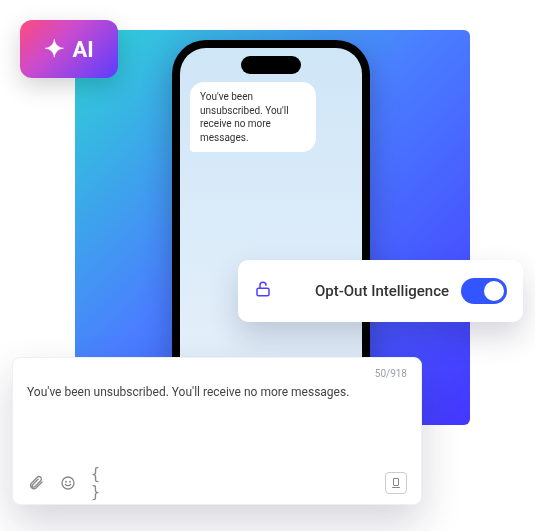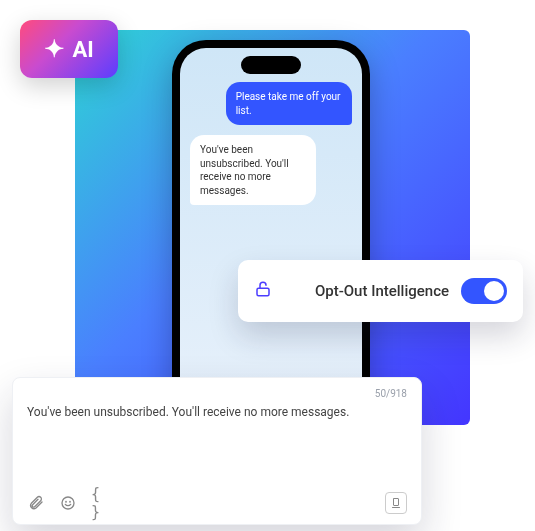--- a/index.html
+++ b/index.html
@@ -123,21 +123,21 @@
     top: 3px;
     width: 20px;
     height: 20px;
     background: #fff;
     border-radius: 50%;
   }
 
   .composer {
     position: absolute;
     left: 12px;
-    bottom: 6px;
+    bottom: 26px;
     width: 410px;
     height: 148px;
     background: #fff;
     border-radius: 8px;
     box-shadow: 0 18px 40px rgba(30,30,60,0.18);
     border: 1px solid #eef0f4;
     padding: 10px 14px 10px 14px;
     display: flex;
     flex-direction: column;
   }
@@ -186,21 +186,20 @@
 <div class="gradient-bg"></div>
 
 <div class="ai-badge">
   <span class="sparkle">✦</span>
   <span>AI</span>
 </div>
 
 <div class="phone">
   <div class="phone-screen">
     <div class="dynamic-island"></div>
-    <div class="bubble sent">Please take me off your list.</div>
     <div class="bubble received">You've been unsubscribed. You'll receive no more messages.</div>
   </div>
 </div>
 
 <div class="feature-card">
   <span class="lock-icon">
     <svg width="18" height="18" viewBox="0 0 24 24" fill="none" stroke="currentColor" stroke-width="2" stroke-linecap="round" stroke-linejoin="round">
       <rect x="4" y="11" width="16" height="10" rx="2"></rect>
       <path d="M8 11V7a4 4 0 0 1 8 0"></path>
     </svg>

